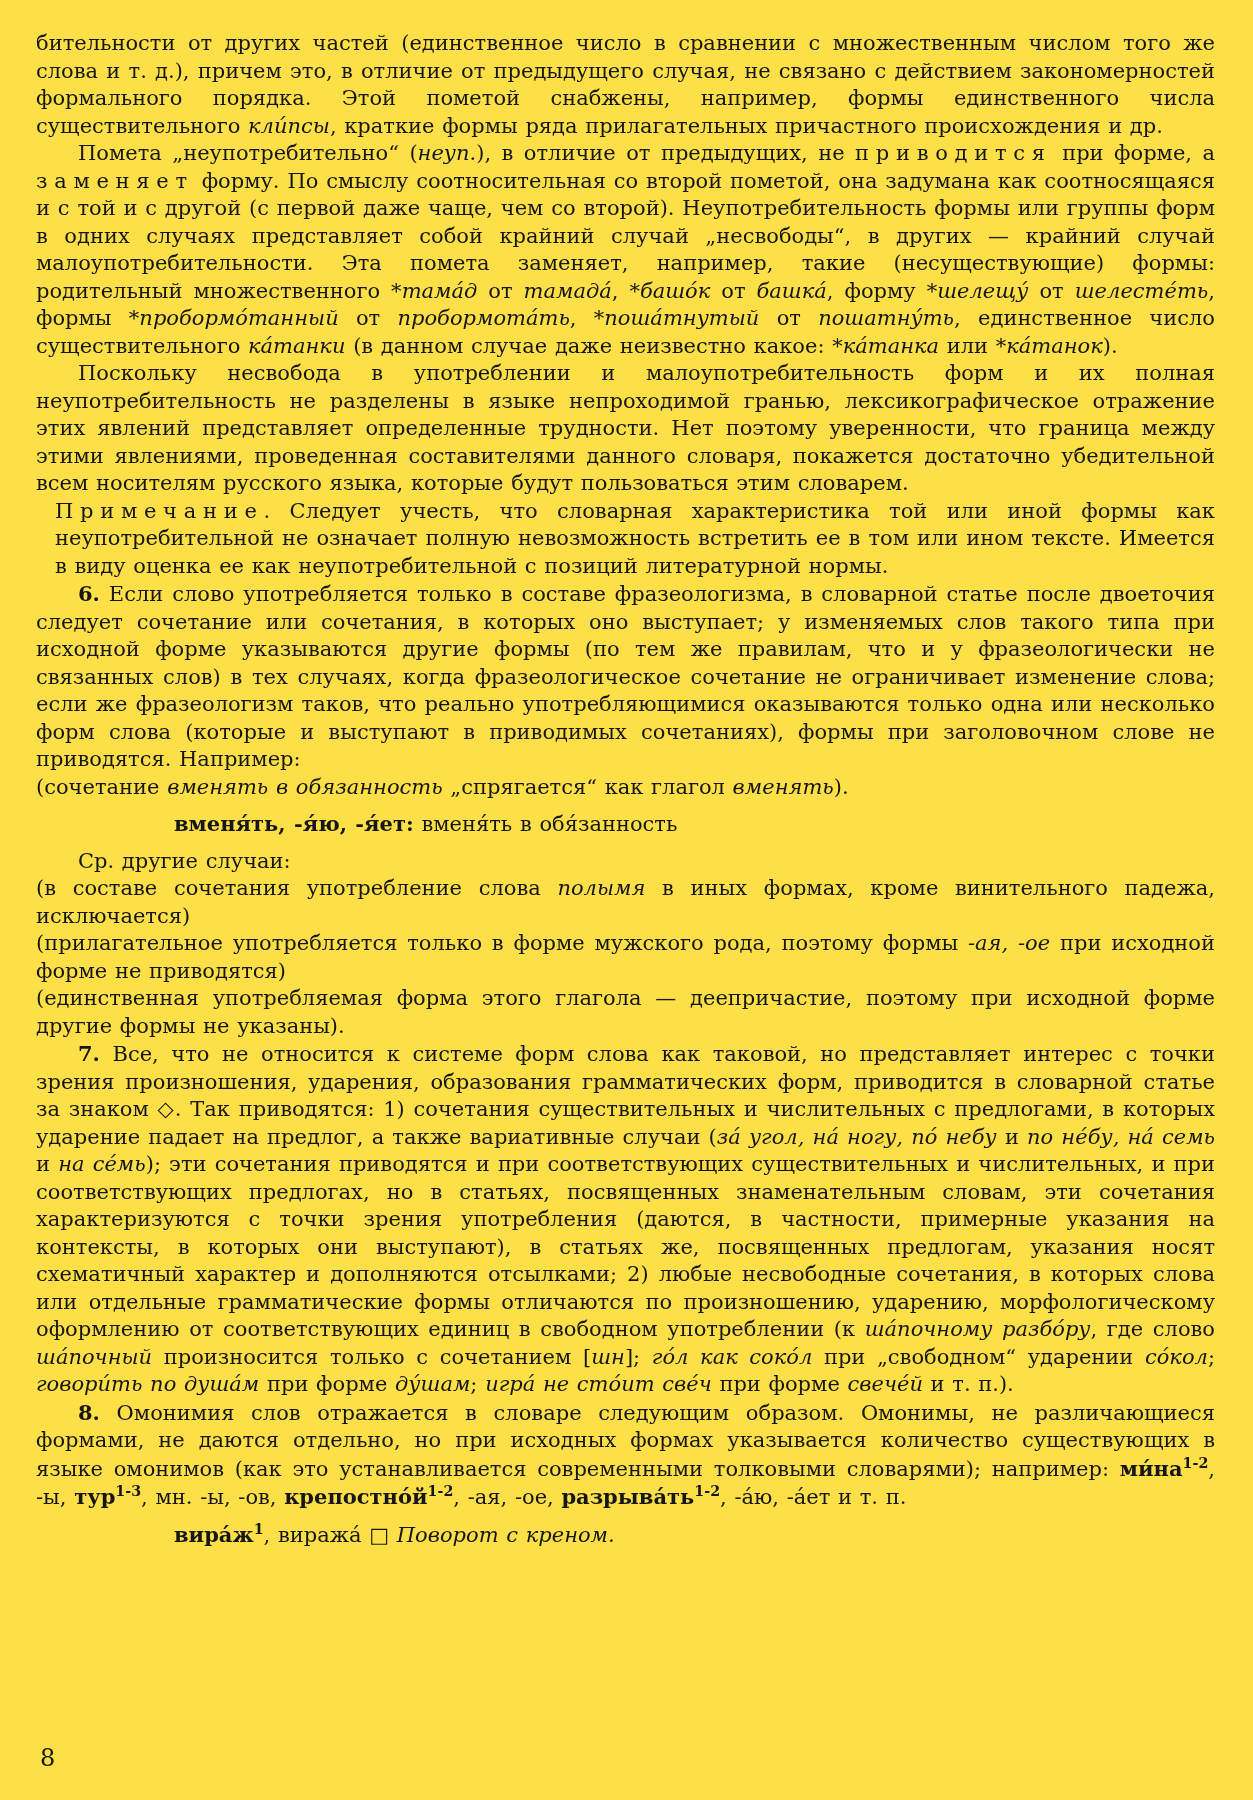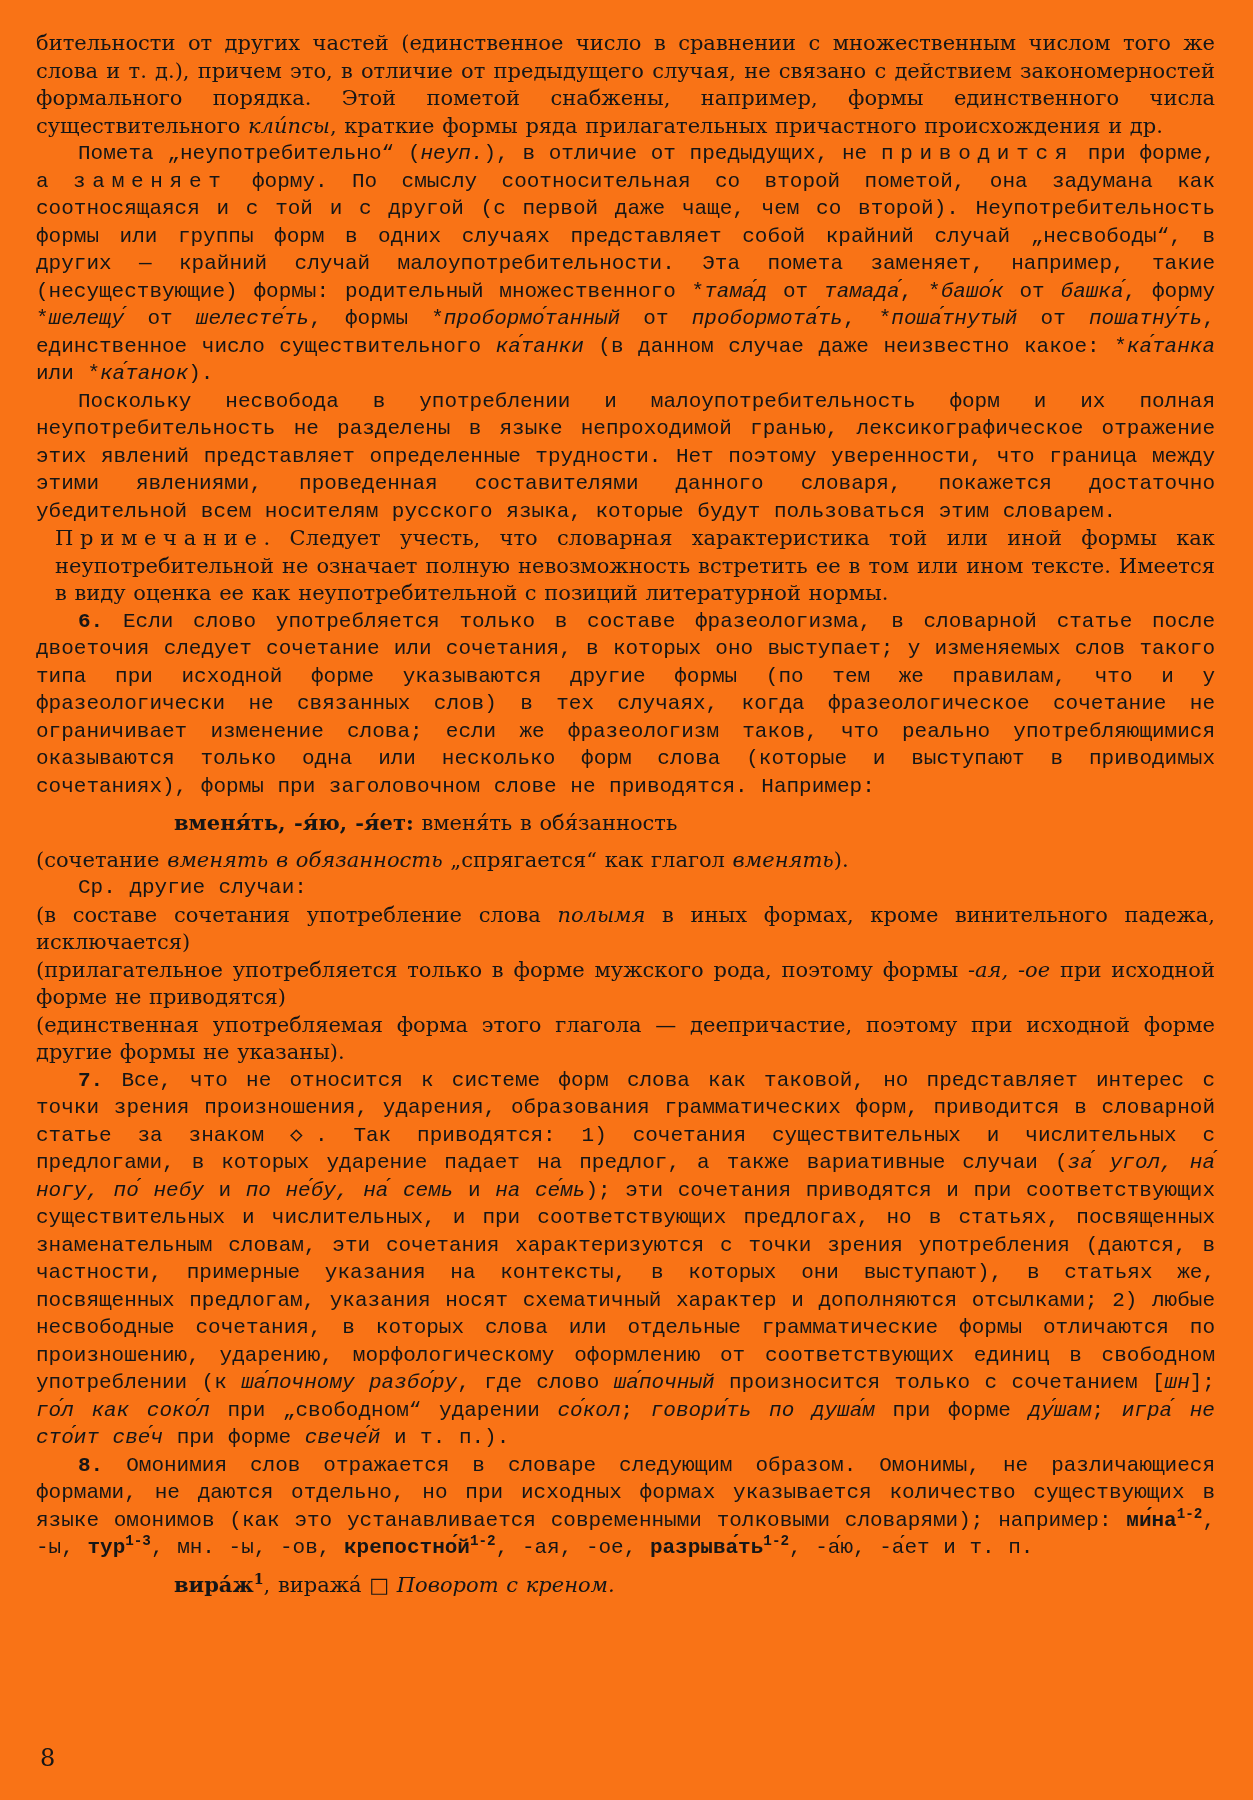--- a/index.html
+++ b/index.html
@@ -5,37 +5,37 @@
   html, body {
     margin: 0;
     padding: 0;
     background: #e9e7e2;
   }
   .page {
     position: relative;
     width: 1253px;
     height: 1800px;
     margin: 0 auto;
-    background: #f97316;
+    background: #fde047;
     box-sizing: border-box;
     padding: 30px 38px 0 36px;
     font-family: "DejaVu Serif", "Liberation Serif", serif;
     font-size: 21px;
     line-height: 27.5px;
     color: #161616;
     overflow: hidden;
   }
   .text-column { width: 100%; }
   p.block {
     margin: 0;
     text-align: justify;
     word-spacing: 1px;
   }
   p.body   { text-indent: 0; }
-  p.para   { text-indent: 42px; font-family: Liberation Mono, monospace; }
+  p.para   { text-indent: 42px; }
   p.note   { margin-left: 19px; }
   p.example {
     margin: 9px 0 9px 138px;
     text-align: left;
   }
   .seg-italic { font-style: italic; }
   .seg-bold   { font-weight: bold; }
   .seg-spaced { letter-spacing: 0.32em; }
   sup {
     font-size: 0.68em;
@@ -53,22 +53,22 @@
 </head>
 <body>
 
 <div class="page">
   <div class="text-column" id="text-column">
       <p class="block body"><span>бительности от других частей (единственное число в сравнении с множественным числом того же слова и т. д.), причем это, в отличие от предыдущего случая, не связано с действием закономерностей формального порядка. Этой пометой снабжены, например, формы единственного числа существительного </span><span class="seg-italic">кли́псы</span><span>, краткие формы ряда прилагательных причастного происхождения и др.</span></p>
       <p class="block para"><span>Помета „неупотребительно“ (</span><span class="seg-italic">неуп.</span><span>), в отличие от предыдущих, не </span><span class="seg-spaced">приводится</span><span> при форме, а </span><span class="seg-spaced">заменяет</span><span> форму. По смыслу соотносительная со второй пометой, она задумана как соотносящаяся и с той и с другой (с первой даже чаще, чем со второй). Неупотребительность формы или группы форм в одних случаях представляет собой крайний случай „несвободы“, в других — крайний случай малоупотребительности. Эта помета заменяет, например, такие (несуществующие) формы: родительный множественного *</span><span class="seg-italic">тама́д</span><span> от </span><span class="seg-italic">тамада́</span><span>, *</span><span class="seg-italic">башо́к</span><span> от </span><span class="seg-italic">башка́</span><span>, форму *</span><span class="seg-italic">шелещу́</span><span> от </span><span class="seg-italic">шелесте́ть</span><span>, формы *</span><span class="seg-italic">пробормо́танный</span><span> от </span><span class="seg-italic">пробормота́ть</span><span>, *</span><span class="seg-italic">поша́тнутый</span><span> от </span><span class="seg-italic">пошатну́ть</span><span>, единственное число существительного </span><span class="seg-italic">ка́танки</span><span> (в данном случае даже неизвестно какое: *</span><span class="seg-italic">ка́танка</span><span> или *</span><span class="seg-italic">ка́танок</span><span>).</span></p>
       <p class="block para"><span>Поскольку несвобода в употреблении и малоупотребительность форм и их полная неупотребительность не разделены в языке непроходимой гранью, лексикографическое отражение этих явлений представляет определенные трудности. Нет поэтому уверенности, что граница между этими явлениями, проведенная составителями данного словаря, покажется достаточно убедительной всем носителям русского языка, которые будут пользоваться этим словарем.</span></p>
       <p class="block note"><span class="seg-spaced">Примечание</span><span>. Следует учесть, что словарная характеристика той или иной формы как неупотребительной не означает полную невозможность встретить ее в том или ином тексте. Имеется в виду оценка ее как неупотребительной с позиций литературной нормы.</span></p>
       <p class="block para"><span class="seg-bold">6.</span><span> Если слово употребляется только в составе фразеологизма, в словарной статье после двоеточия следует сочетание или сочетания, в которых оно выступает; у изменяемых слов такого типа при исходной форме указываются другие формы (по тем же правилам, что и у фразеологически не связанных слов) в тех случаях, когда фразеологическое сочетание не ограничивает изменение слова; если же фразеологизм таков, что реально употребляющимися оказываются только одна или несколько форм слова (которые и выступают в приводимых сочетаниях), формы при заголовочном слове не приводятся. Например:</span></p>
+      <p class="block body"><span>(сочетание </span><span class="seg-italic">вменять в обязанность</span><span> „спрягается“ как глагол </span><span class="seg-italic">вменять</span><span>).</span></p>
       <p class="block example"><span class="seg-bold">вменя́ть, -я́ю, -я́ет:</span><span> вменя́ть в обя́занность</span></p>
-      <p class="block body"><span>(сочетание </span><span class="seg-italic">вменять в обязанность</span><span> „спрягается“ как глагол </span><span class="seg-italic">вменять</span><span>).</span></p>
       <p class="block para"><span>Ср. другие случаи:</span></p>
       <p class="block body"><span>(в составе сочетания употребление слова </span><span class="seg-italic">полымя</span><span> в иных формах, кроме винительного падежа, исключается)</span></p>
       <p class="block body"><span>(прилагательное употребляется только в форме мужского рода, поэтому формы </span><span class="seg-italic">-ая, -ое</span><span> при исходной форме не приводятся)</span></p>
       <p class="block body"><span>(единственная употребляемая форма этого глагола — деепричастие, поэтому при исходной форме другие формы не указаны).</span></p>
       <p class="block para"><span class="seg-bold">7.</span><span> Все, что не относится к системе форм слова как таковой, но представляет интерес с точки зрения произношения, ударения, образования грамматических форм, приводится в словарной статье за знаком ◇. Так приводятся: 1) сочетания существительных и числительных с предлогами, в которых ударение падает на предлог, а также вариативные случаи (</span><span class="seg-italic">за́ угол, на́ ногу, по́ небу</span><span> и </span><span class="seg-italic">по не́бу, на́ семь</span><span> и </span><span class="seg-italic">на се́мь</span><span>); эти сочетания приводятся и при соответствующих существительных и числительных, и при соответствующих предлогах, но в статьях, посвященных знаменательным словам, эти сочетания характеризуются с точки зрения употребления (даются, в частности, примерные указания на контексты, в которых они выступают), в статьях же, посвященных предлогам, указания носят схематичный характер и дополняются отсылками; 2) любые несвободные сочетания, в которых слова или отдельные грамматические формы отличаются по произношению, ударению, морфологическому оформлению от соответствующих единиц в свободном употреблении (к </span><span class="seg-italic">ша́почному разбо́ру</span><span>, где слово </span><span class="seg-italic">ша́почный</span><span> произносится только с сочетанием [</span><span class="seg-italic">шн</span><span>]; </span><span class="seg-italic">го́л как соко́л</span><span> при „свободном“ ударении </span><span class="seg-italic">со́кол</span><span>; </span><span class="seg-italic">говори́ть по душа́м</span><span> при форме </span><span class="seg-italic">ду́шам</span><span>; </span><span class="seg-italic">игра́ не сто́ит све́ч</span><span> при форме </span><span class="seg-italic">свече́й</span><span> и т. п.).</span></p>
       <p class="block para"><span class="seg-bold">8.</span><span> Омонимия слов отражается в словаре следующим образом. Омонимы, не различающиеся формами, не даются отдельно, но при исходных формах указывается количество существующих в языке омонимов (как это устанавливается современными толковыми словарями); например: </span><span class="seg-bold">ми́на</span><sup class="seg-bold">1-2</sup><span>, -ы, </span><span class="seg-bold">тур</span><sup class="seg-bold">1-3</sup><span>, мн. -ы, -ов, </span><span class="seg-bold">крепостно́й</span><sup class="seg-bold">1-2</sup><span>, -ая, -ое, </span><span class="seg-bold">разрыва́ть</span><sup class="seg-bold">1-2</sup><span>, -а́ю, -а́ет и т. п.</span></p>
       <p class="block example"><span class="seg-bold">вира́ж</span><sup class="seg-bold">1</sup><span>, виража́ □ </span><span class="seg-italic">Поворот с креном.</span></p>
     </div>
   <div class="page-number">8</div>
 </div>

